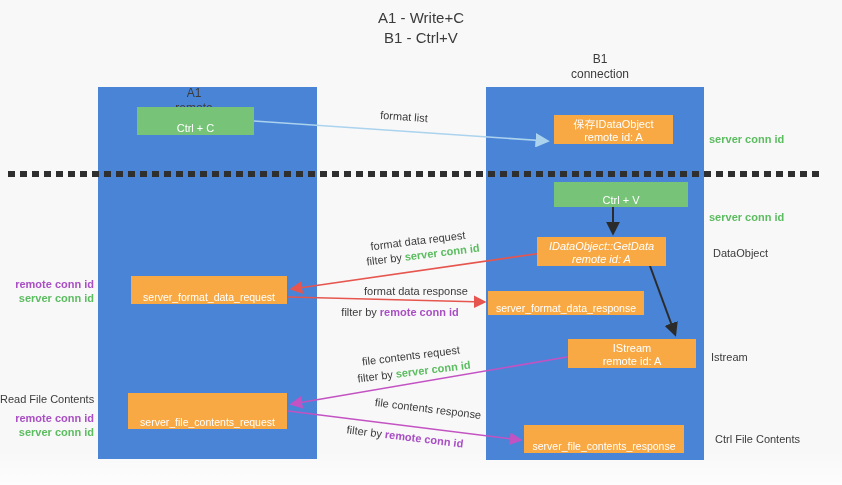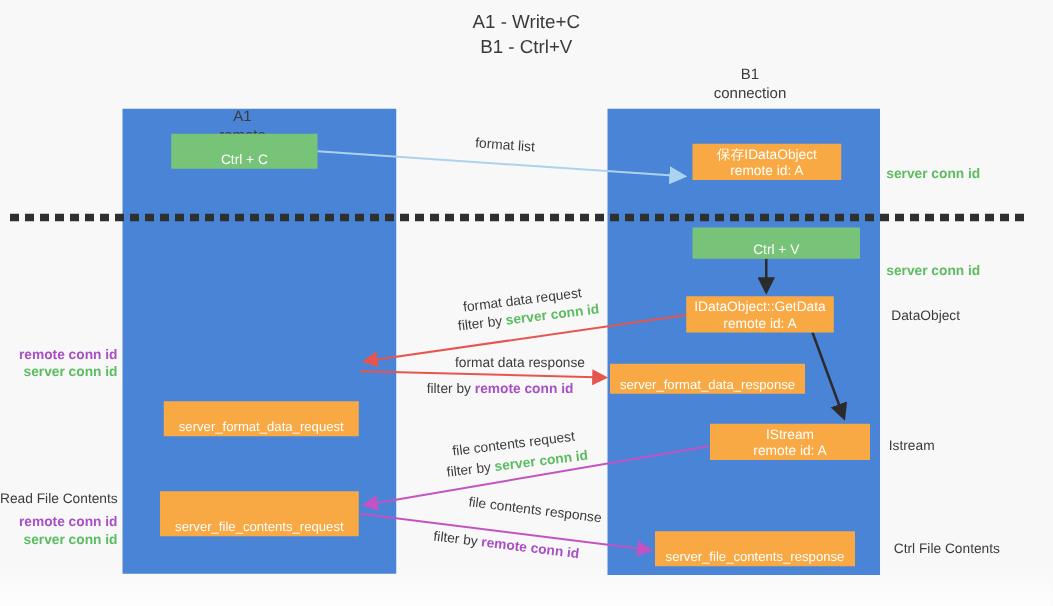--- a/index.html
+++ b/index.html
@@ -109,26 +109,26 @@
 
   <div class="node orange" style="left:554px;top:115px;width:119px;height:29px;">
     <span>保存IDataObject</span>
     <span>remote id: A</span>
   </div>
 
   <div class="node green" style="left:554px;top:182px;width:134px;height:25px;">
     <span>Ctrl + V</span>
   </div>
 
-  <div class="node orange" style="left:549px;top:237px;width:118px;height:29px;">
+  <div class="node orange" style="left:537px;top:237px;width:129px;height:29px;font-style:italic;">
     <span>IDataObject::GetData</span>
     <span>remote id: A</span>
   </div>
 
-  <div class="node orange snake" style="left:131px;top:276px;width:156px;height:28px;margin-top:45px;">
+  <div class="node orange snake" style="left:131px;top:276px;width:156px;height:28px;">
     <span>server_format_data_request</span>
   </div>
 
   <div class="node orange snake" style="left:488px;top:291px;width:156px;height:24px;">
     <span>server_format_data_response</span>
   </div>
 
   <div class="node orange" style="left:568px;top:339px;width:128px;height:29px;">
     <span>IStream</span>
     <span>remote id: A</span>

